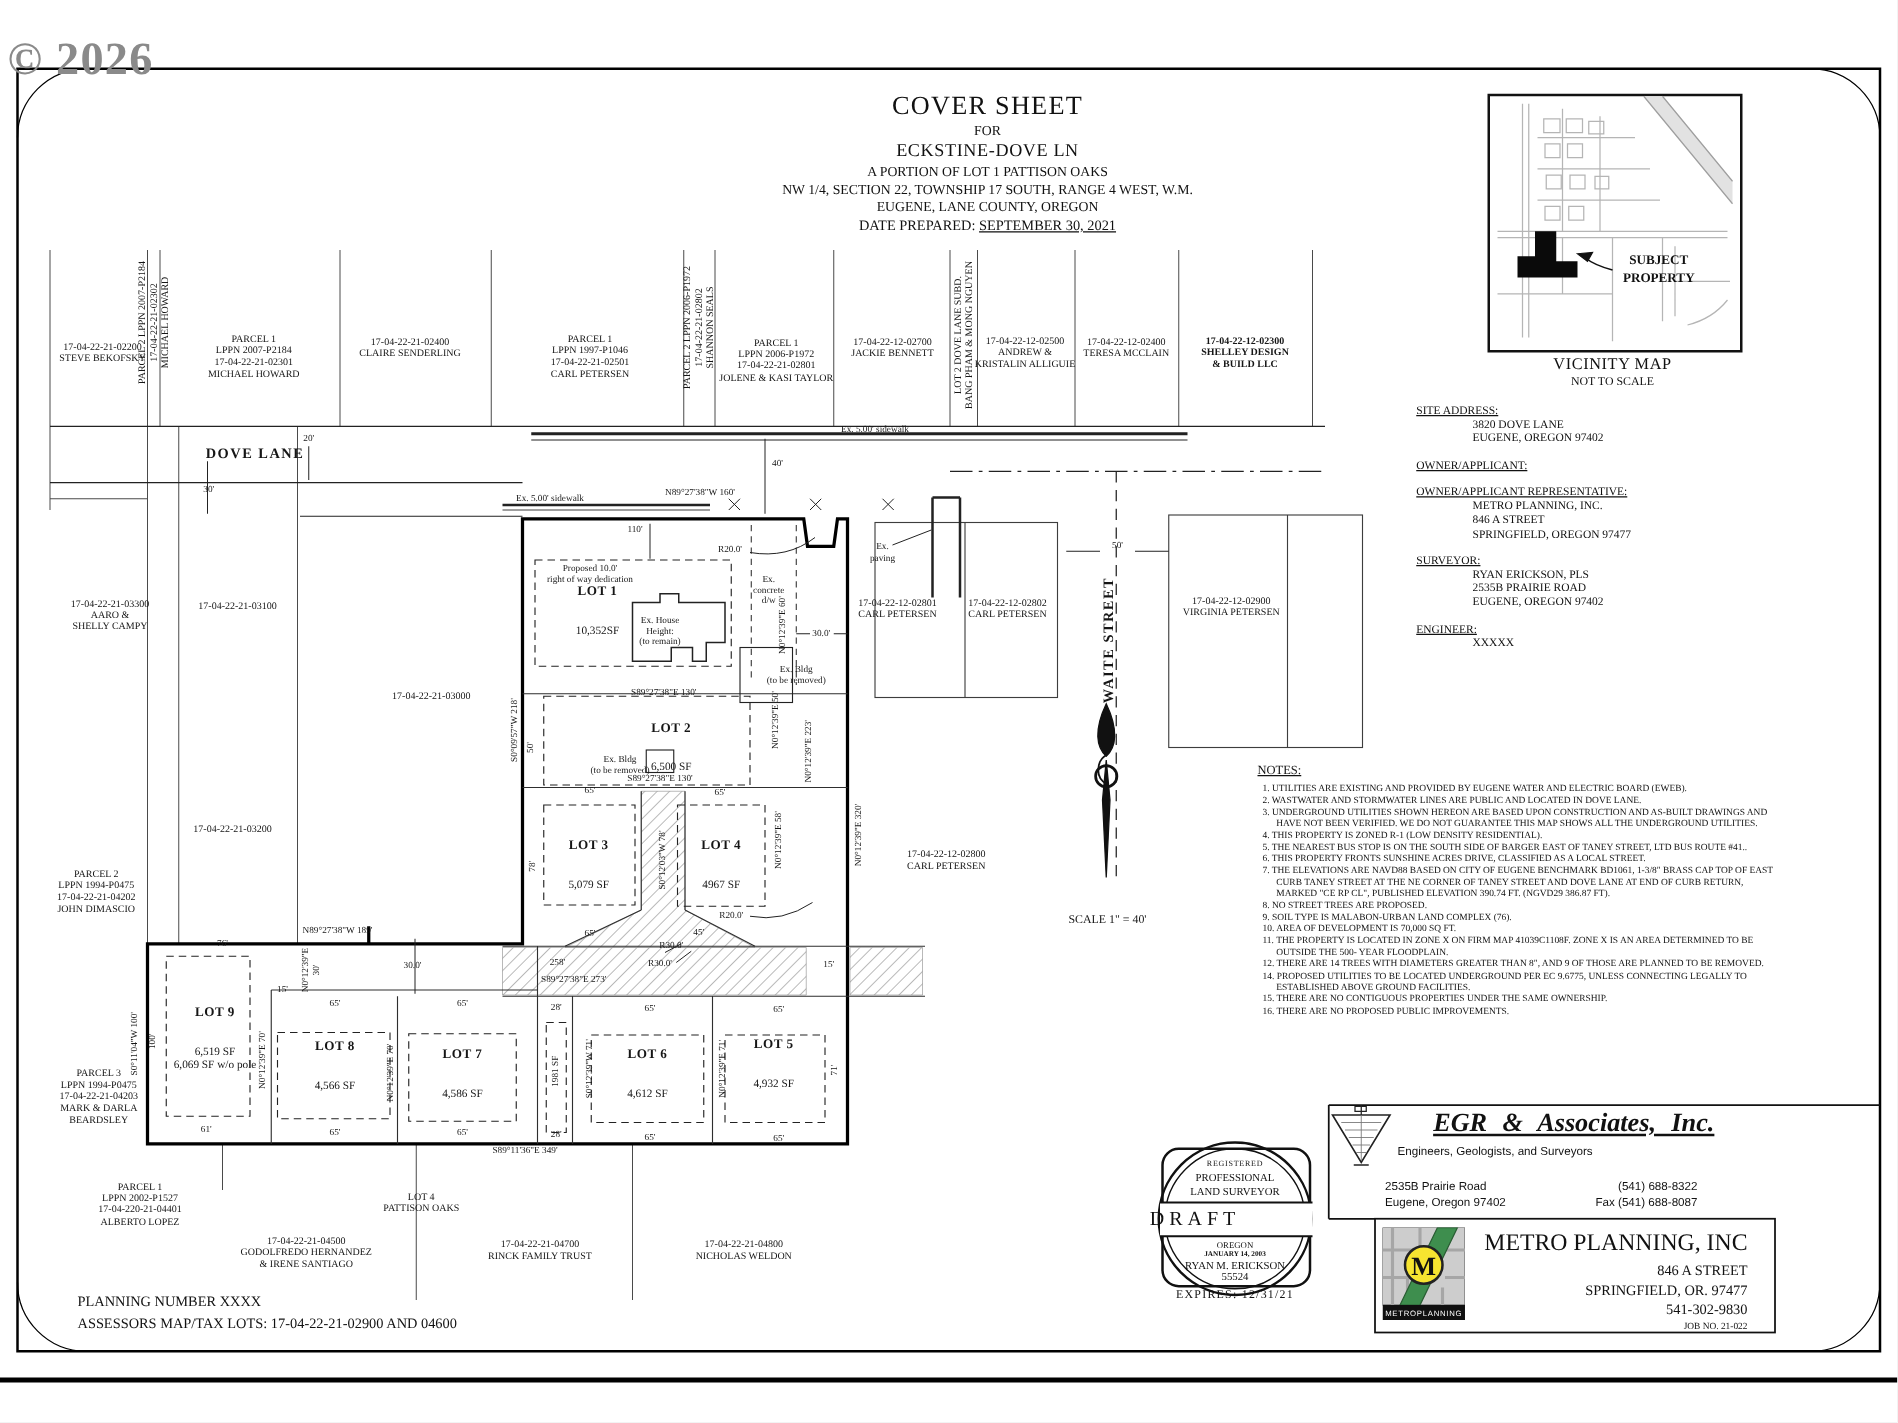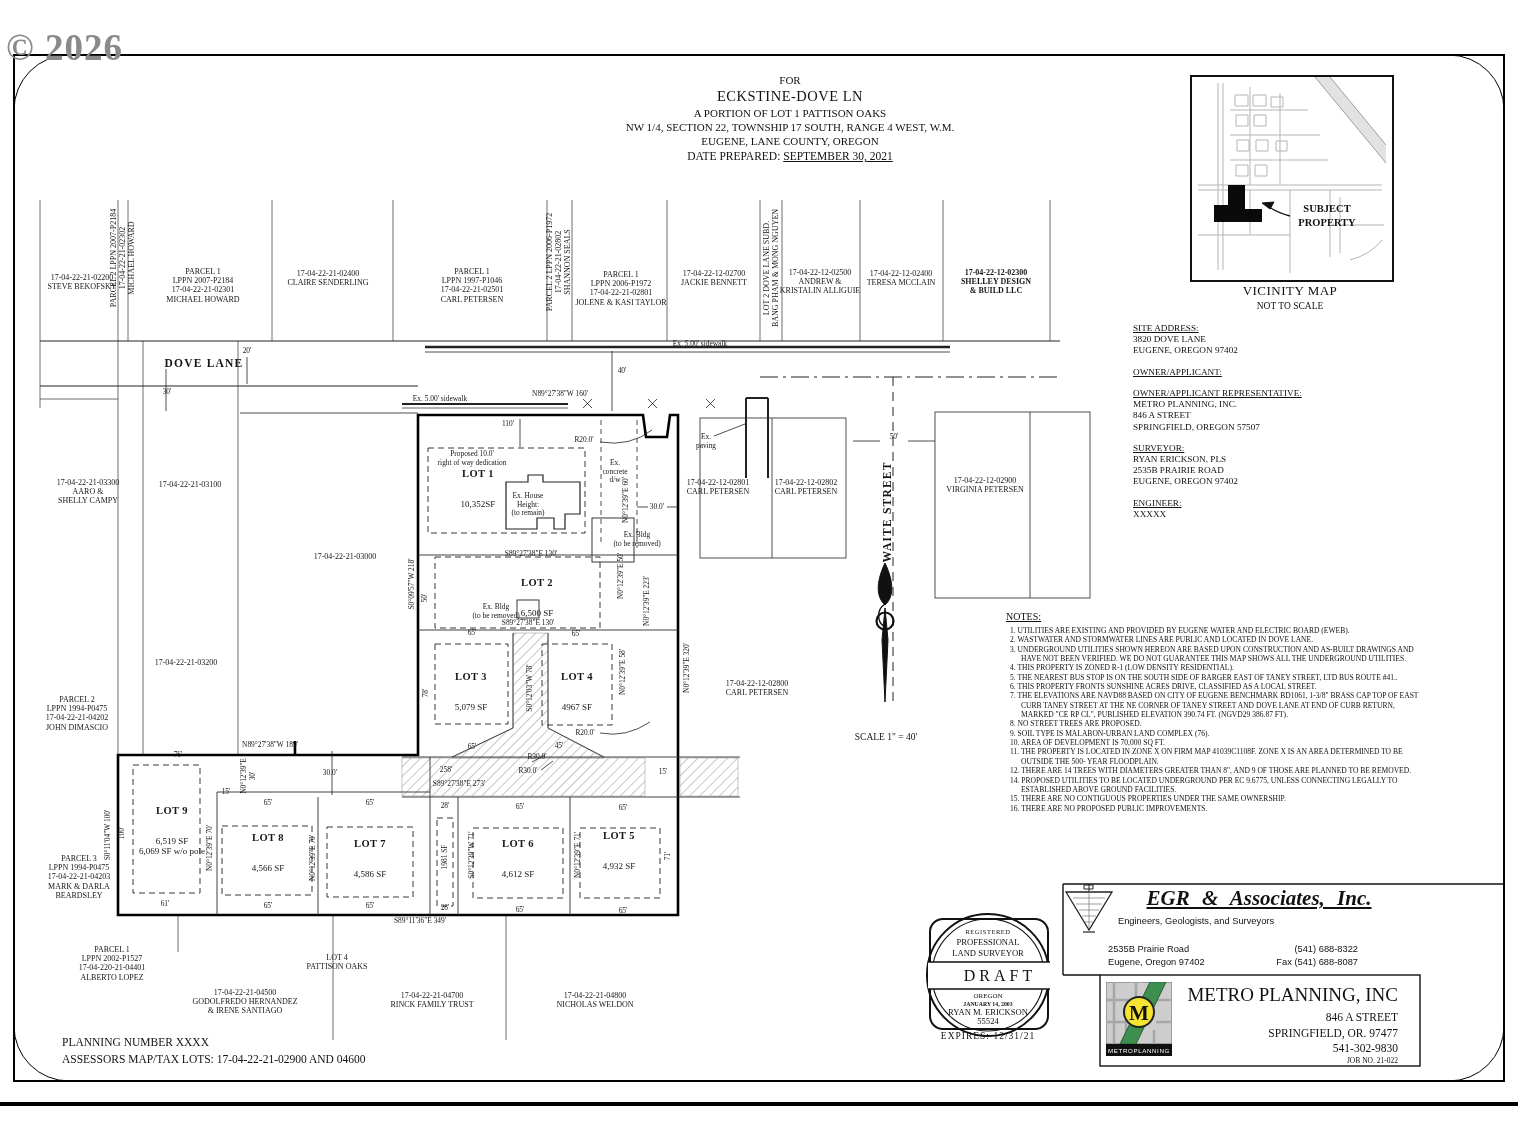--- a/index.html
+++ b/index.html
@@ -28,30 +28,30 @@
   #vicinity-box{position:absolute;left:1190px;top:75px;width:200px;height:203px;
                 border:2px solid #111;background:#fff;}
   .vic-cap1{position:absolute;left:1290px;top:291px;transform:translate(-50%,-50%);
             font-size:13px;letter-spacing:.5px;}
   .vic-cap2{position:absolute;left:1290px;top:306px;transform:translate(-50%,-50%);font-size:9.5px;}
   .vic-callout{position:absolute;left:1327px;top:216px;transform:translate(-50%,-50%);
                font-size:10.5px;font-weight:600;white-space:pre-line;text-align:center;line-height:1.3;}
   #contacts{position:absolute;left:1133px;top:323px;width:215px;font-size:9.2px;line-height:1.22;}
   .contact-block{margin-bottom:10px;}
   .contact-h{text-decoration:underline;}
-  .contact-b{white-space:pre-line;}
+  .contact-b{white-space:pre-line;margin-left:45px;}
   #notes{position:absolute;left:1006px;top:611px;width:418px;}
   #notes-h{font-size:10px;text-decoration:underline;margin-bottom:4px;}
   .note-item{font-size:7.55px;line-height:1.24;padding-left:15px;text-indent:-11px;}
   #footer{position:absolute;left:62px;top:1034px;font-size:11.5px;line-height:1.5;}
   .st{position:absolute;transform:translate(-50%,-50%);text-align:center;white-space:nowrap;}
   #st-reg{left:988px;top:931px;font-size:6.4px;letter-spacing:.6px;}
   #st-prof{left:988px;top:942px;font-size:8.6px;}
   #st-land{left:988px;top:953px;font-size:8.6px;}
-  #st-draft{left:1000px;top:976px;font-size:16px;letter-spacing:4px;}
+  #st-draft{left:956px;top:976px;font-size:16px;letter-spacing:4px;}
   #st-or{left:988px;top:996px;font-size:7px;}
   #st-date{left:988px;top:1004px;font-size:5.8px;font-weight:bold;}
   #st-name{left:988px;top:1012px;font-size:8.6px;}
   #st-num{left:988px;top:1021px;font-size:8.6px;}
   #st-exp{left:988px;top:1036px;font-size:9.5px;letter-spacing:1px;}
   #egr-name{position:absolute;left:1118px;top:886px;width:282px;text-align:center;font-size:21px;
             font-weight:bold;font-style:italic;word-spacing:7px;text-decoration:underline;}
   #egr-tag{position:absolute;left:1118px;top:916px;width:282px;font-size:9.3px;
            font-family:"Liberation Sans",sans-serif;}
   #egr-addr{position:absolute;left:1108px;top:943px;font-size:9.3px;line-height:1.4;
@@ -167,20 +167,21 @@
     <g stroke="#111" fill="none">
       <path d="M1063,884 H1504" stroke-width="1.4"></path>
       <path d="M1063,884 V975 M1063,975 H1100" stroke-width="1.4"></path>
       <rect x="1100" y="975" width="320" height="91" stroke-width="1.4"></rect>
     </g>
   </svg>
 
   <div id="watermark">© 2026</div>
 
   <div id="title-block">
+    <div class="t1">COVER SHEET</div>
     <div class="t2">FOR</div>
     <div class="t3">ECKSTINE-DOVE LN</div>
     <div class="t4">A PORTION OF LOT 1 PATTISON OAKS</div>
     <div class="t4">NW 1/4, SECTION 22, TOWNSHIP 17 SOUTH, RANGE 4 WEST, W.M.</div>
     <div class="t4">EUGENE, LANE COUNTY, OREGON</div>
     <div class="t7"><span>DATE PREPARED: </span><span class="dateval">SEPTEMBER 30, 2021</span></div>
   </div>
 
   <div id="vicinity-box"></div>
   <svg id="vic-svg" width="200" height="203" viewBox="0 0 200 203">
@@ -210,21 +211,21 @@
         <div class="contact-b">3820 DOVE LANE
 EUGENE, OREGON 97402</div>
       </div>
       <div class="contact-block">
         <div class="contact-h">OWNER/APPLICANT:</div>
       </div>
       <div class="contact-block">
         <div class="contact-h">OWNER/APPLICANT REPRESENTATIVE:</div>
         <div class="contact-b">METRO PLANNING, INC.
 846 A STREET
-SPRINGFIELD, OREGON 57507</div>
+SPRINGFIELD, OREGON 97477</div>
       </div>
       <div class="contact-block">
         <div class="contact-h">SURVEYOR:</div>
         <div class="contact-b">RYAN ERICKSON, PLS
 2535B PRAIRIE ROAD
 EUGENE, OREGON 97402</div>
       </div>
       <div class="contact-block">
         <div class="contact-h">ENGINEER:</div>
         <div class="contact-b">XXXXX</div>

